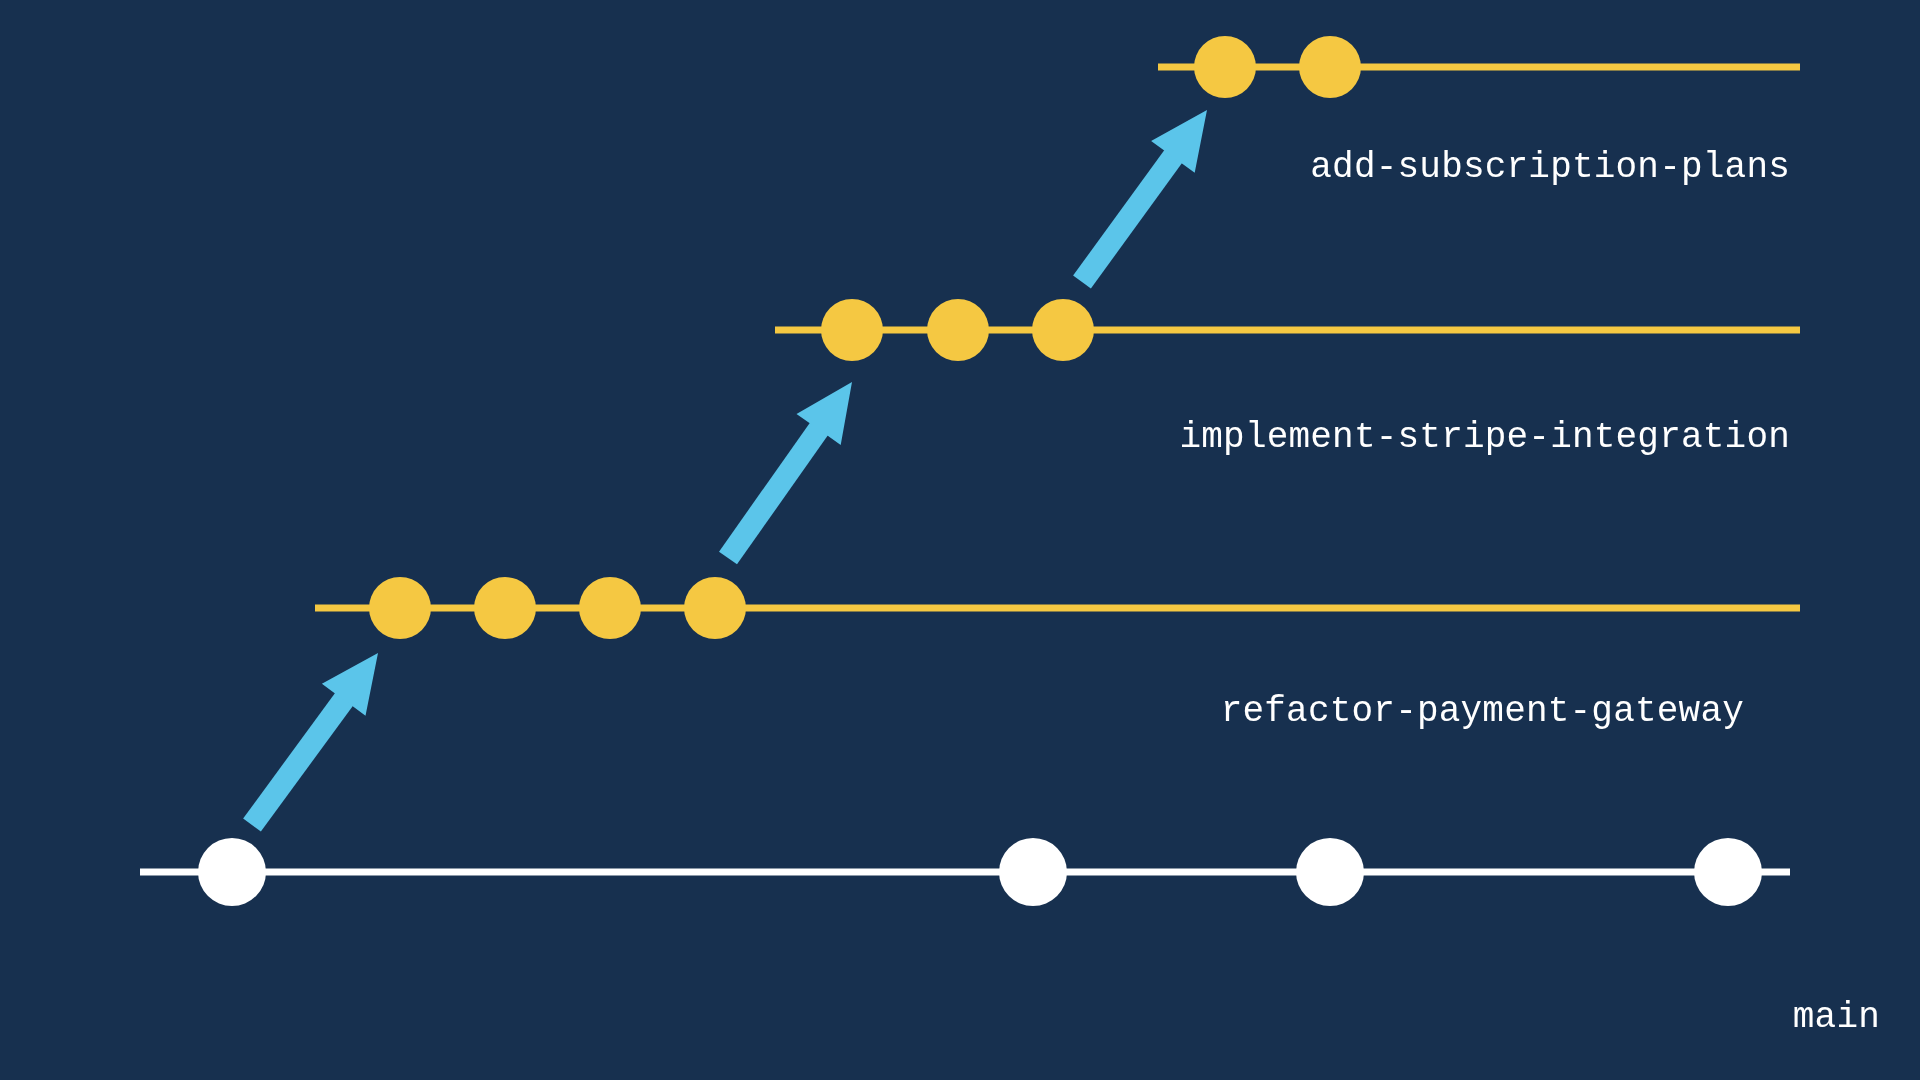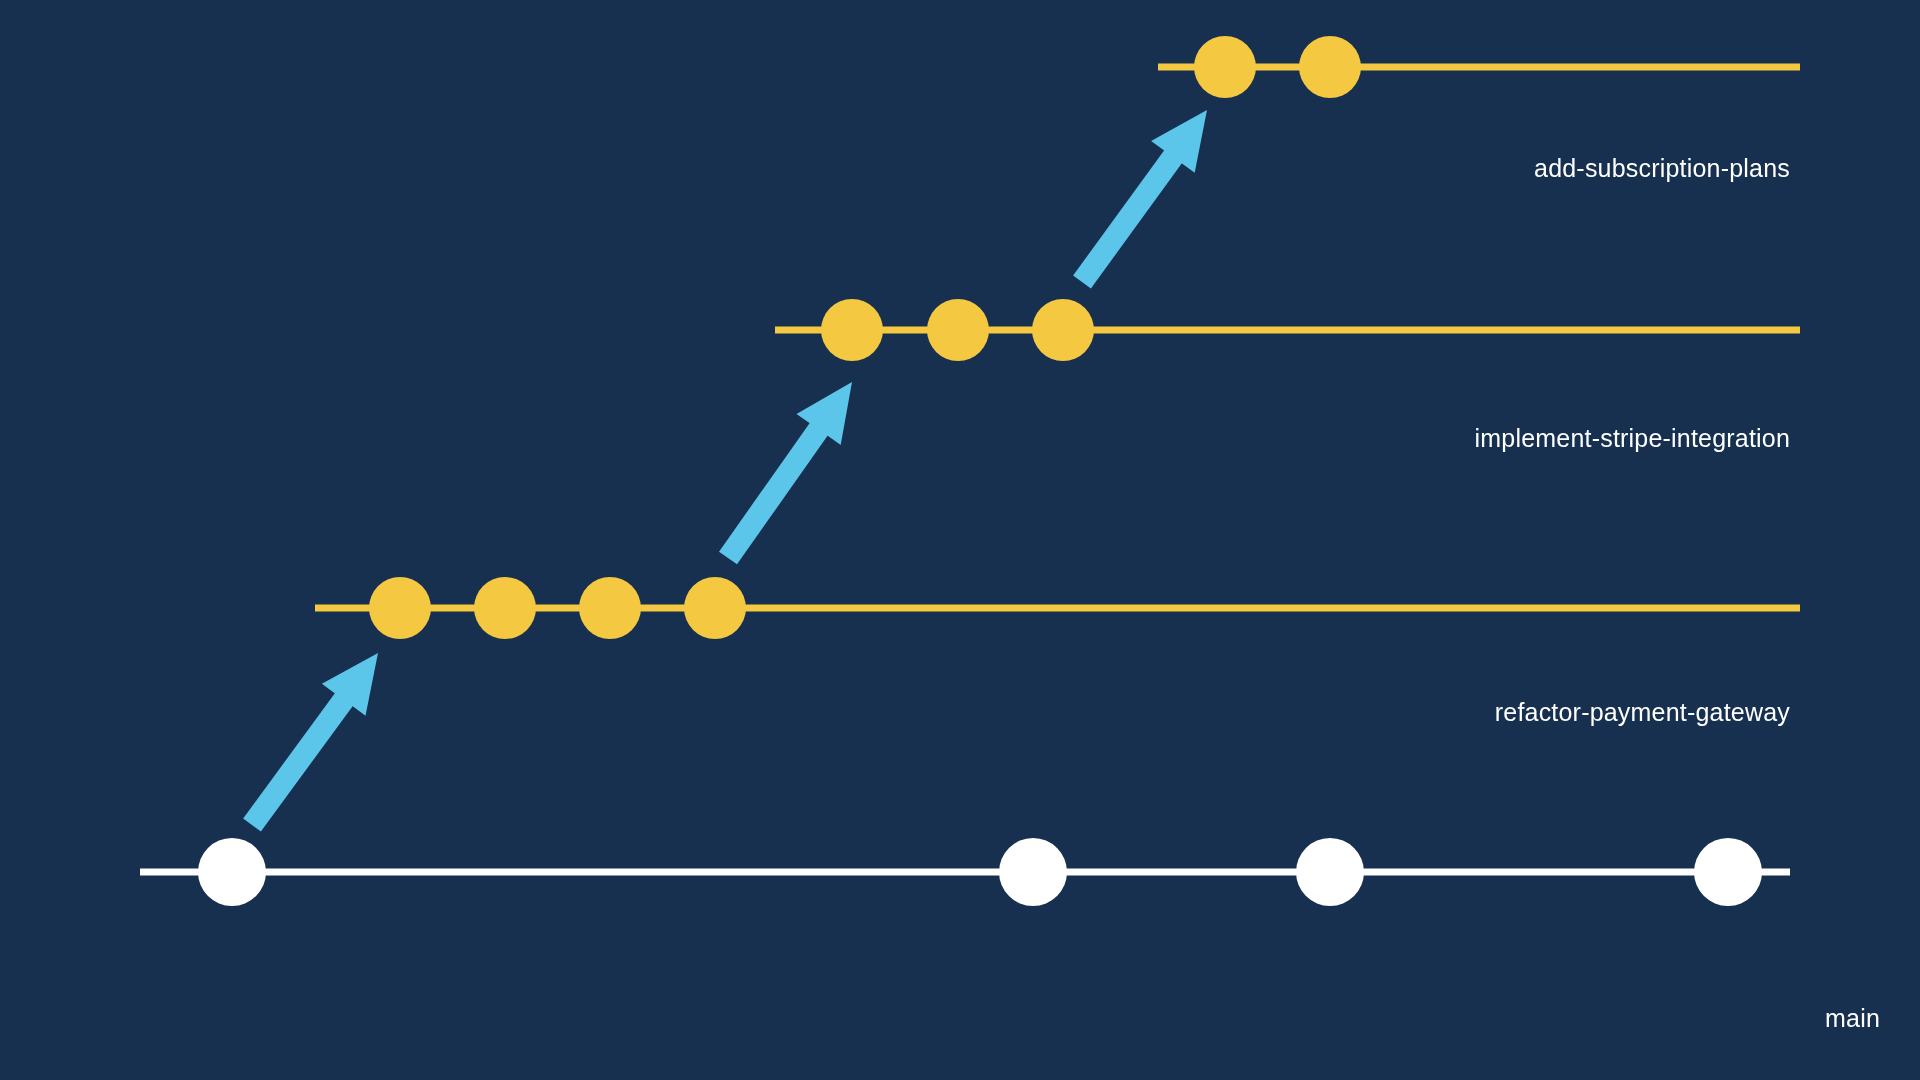--- a/index.html
+++ b/index.html
@@ -19,22 +19,22 @@
   #graph {
     position: absolute;
     inset: 0;
     width: 1920px;
     height: 1080px;
     display: block;
   }
   .branch-label {
     position: absolute;
     color: #ffffff;
-    font-family: Liberation Sans, sans-serif;
-    font-size: 25px;
+    font-family: Liberation Mono, monospace;
+    font-size: 36px;
     font-weight: 400;
     letter-spacing: 0.2px;
     white-space: nowrap;
     text-align: right;
     transform: translate(-100%, -50%);
     line-height: 1;
   }
 </style>
 </head>
 <body>
@@ -75,16 +75,16 @@
         <polygon points="852.0,382.0 840.7,445.0 826.7,435.1 810.5,423.7 796.5,413.9" fill="#5BC5EA"></polygon>
       </g>
       <g>
         <line x1="1082" y1="282" x2="1181.1327512704574" y2="145.59333425185076" stroke="#5BC5EA" stroke-width="22" stroke-linecap="butt"></line>
         <polygon points="1207.0,110.0 1194.7,172.8 1180.9,162.7 1164.9,151.1 1151.1,141.0" fill="#5BC5EA"></polygon>
       </g>
     </svg>
   <div id="labels">
       <div class="branch-label" style="left: 1790px; top: 168px; color: rgb(255, 255, 255);">add-subscription-plans</div>
       <div class="branch-label" style="left: 1790px; top: 438px; color: rgb(255, 255, 255); text-align: right;">implement-stripe-integration</div>
-      <div class="branch-label" style="left: 1790px; top: 712px; color: rgb(255, 255, 255);">refactor-payment-gateway</div>
+      <div class="branch-label" style="left: 1744px; top: 712px; color: rgb(255, 255, 255);">refactor-payment-gateway</div>
       <div class="branch-label" style="left: 1880px; top: 1018px; color: rgb(255, 255, 255);">main</div>
     </div>
 </div>
 
 </body></html>

